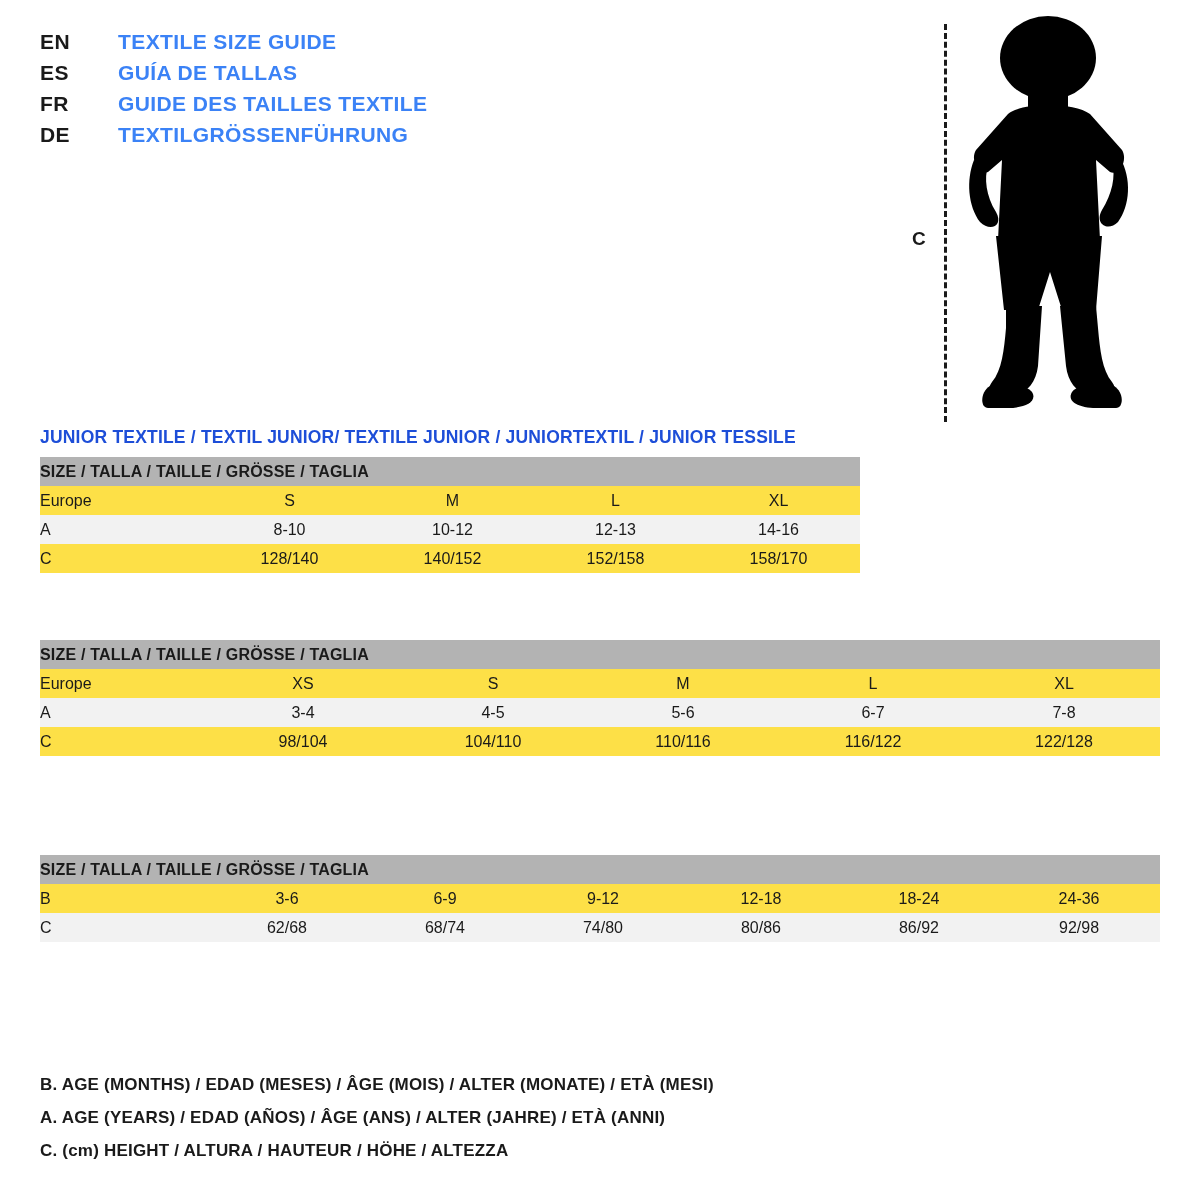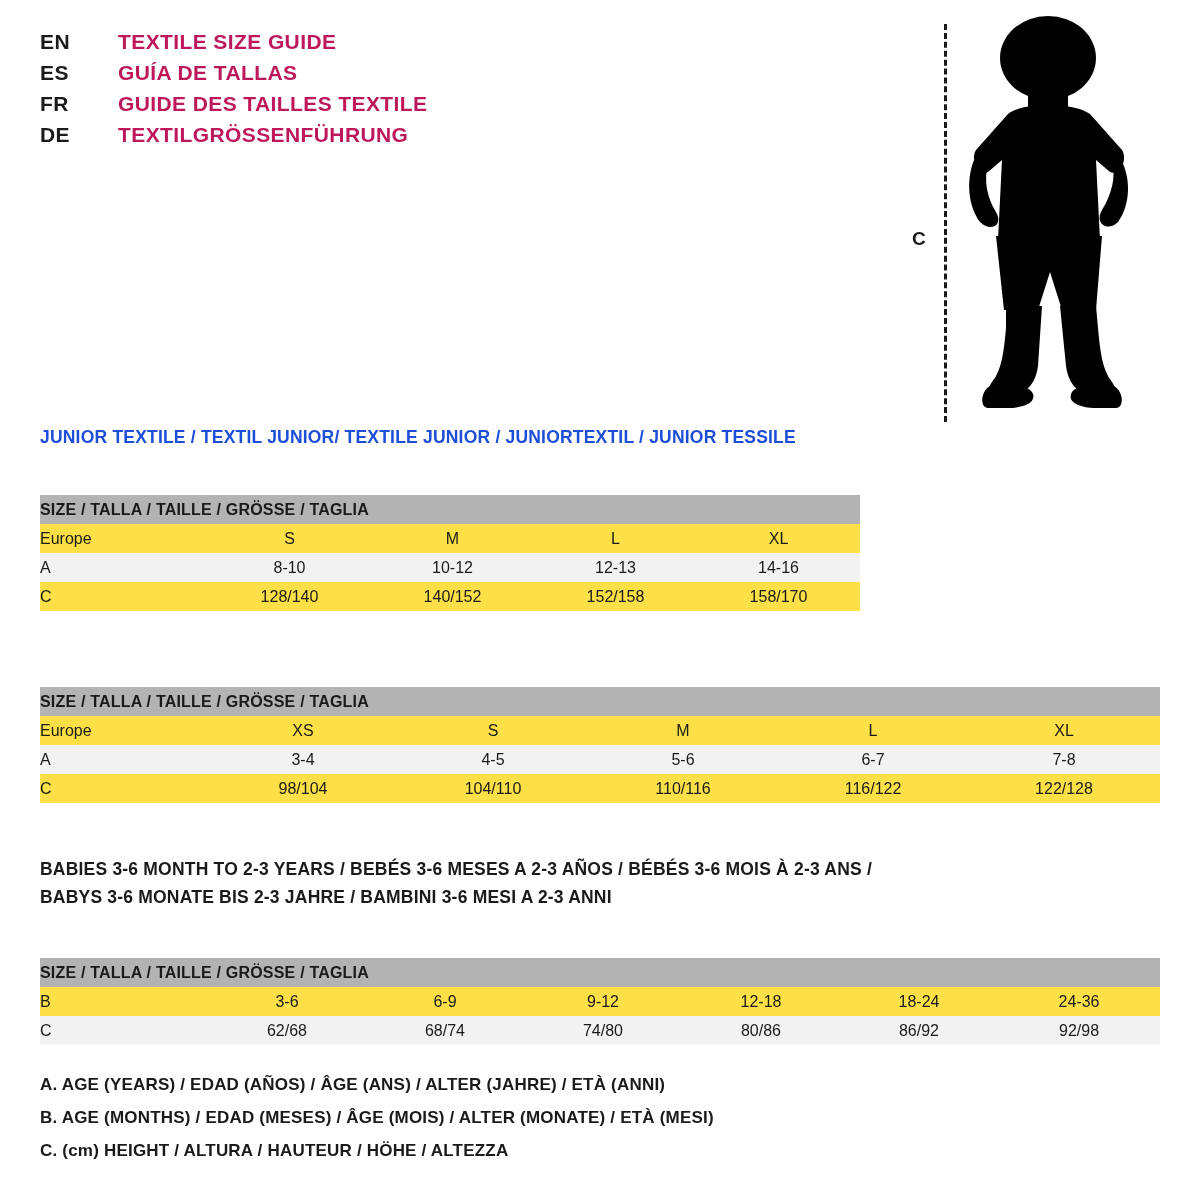--- a/index.html
+++ b/index.html
@@ -32,21 +32,21 @@
     width: 78px;
     font-size: 21px;
     font-weight: 700;
     letter-spacing: 0.4px;
     color: #1a1a1a;
   }
   .lang-text {
     font-size: 21px;
     font-weight: 700;
     letter-spacing: 0.4px;
-    color: #be185d;
+    color: #3b82f6;
   }
 
   
   .figure {
     position: absolute;
     left: 900px;
     top: 10px;
     width: 250px;
     height: 420px;
   }
@@ -96,21 +96,20 @@
     letter-spacing: 0.2px;
     color: #1a1a1a;
     margin-bottom: 9px;
     line-height: 28px;
     white-space: nowrap;
   }
 
   table.size-table {
     border-collapse: collapse;
     table-layout: fixed;
-    margin-top: 47px;
   }
   table.size-table td {
     height: 29px;
     font-size: 16px;
     color: #1a1a1a;
     padding: 0;
     vertical-align: middle;
   }
   .band-row td {
     background: #b3b3b3;
@@ -278,24 +277,20 @@
         <td class="cell-val">104/110</td>
         <td class="cell-val">110/116</td>
         <td class="cell-val">116/122</td>
         <td class="cell-val">122/128</td>
       </tr>
     </tbody>
   </table>
 </div>
 
 <div class="section" style="top:855px;">
-  <div class="section-title-2">
-    <div>BABIES 3-6 MONTH TO 2-3 YEARS / BEBÉS 3-6 MESES A 2-3 AÑOS / BÉBÉS 3-6 MOIS À 2-3 ANS /</div>
-    <div>BABYS 3-6 MONATE BIS 2-3 JAHRE / BAMBINI 3-6 MESI A 2-3 ANNI</div>
-  </div>
   <table class="size-table" style="width:1120px;">
     <colgroup>
       <col style="width:168px">
         <col style="width:158px">
         <col style="width:158px">
         <col style="width:158px">
         <col style="width:158px">
         <col style="width:158px">
         <col style="width:162px">
     </colgroup>
@@ -319,16 +314,16 @@
         <td class="cell-val">74/80</td>
         <td class="cell-val">80/86</td>
         <td class="cell-val">86/92</td>
         <td class="cell-val">92/98</td>
       </tr>
     </tbody>
   </table>
 </div>
 
 <div class="legend">
+  <div class="legend-line">B. AGE (MONTHS) / EDAD (MESES) / ÂGE (MOIS) / ALTER (MONATE) / ETÀ (MESI)</div>
   <div class="legend-line">A. AGE (YEARS) / EDAD (AÑOS) / ÂGE (ANS) / ALTER (JAHRE) / ETÀ (ANNI)</div>
-  <div class="legend-line">B. AGE (MONTHS) / EDAD (MESES) / ÂGE (MOIS) / ALTER (MONATE) / ETÀ (MESI)</div>
   <div class="legend-line">C. (cm) HEIGHT / ALTURA / HAUTEUR / HÖHE / ALTEZZA</div>
 </div>
 
 </body></html>

